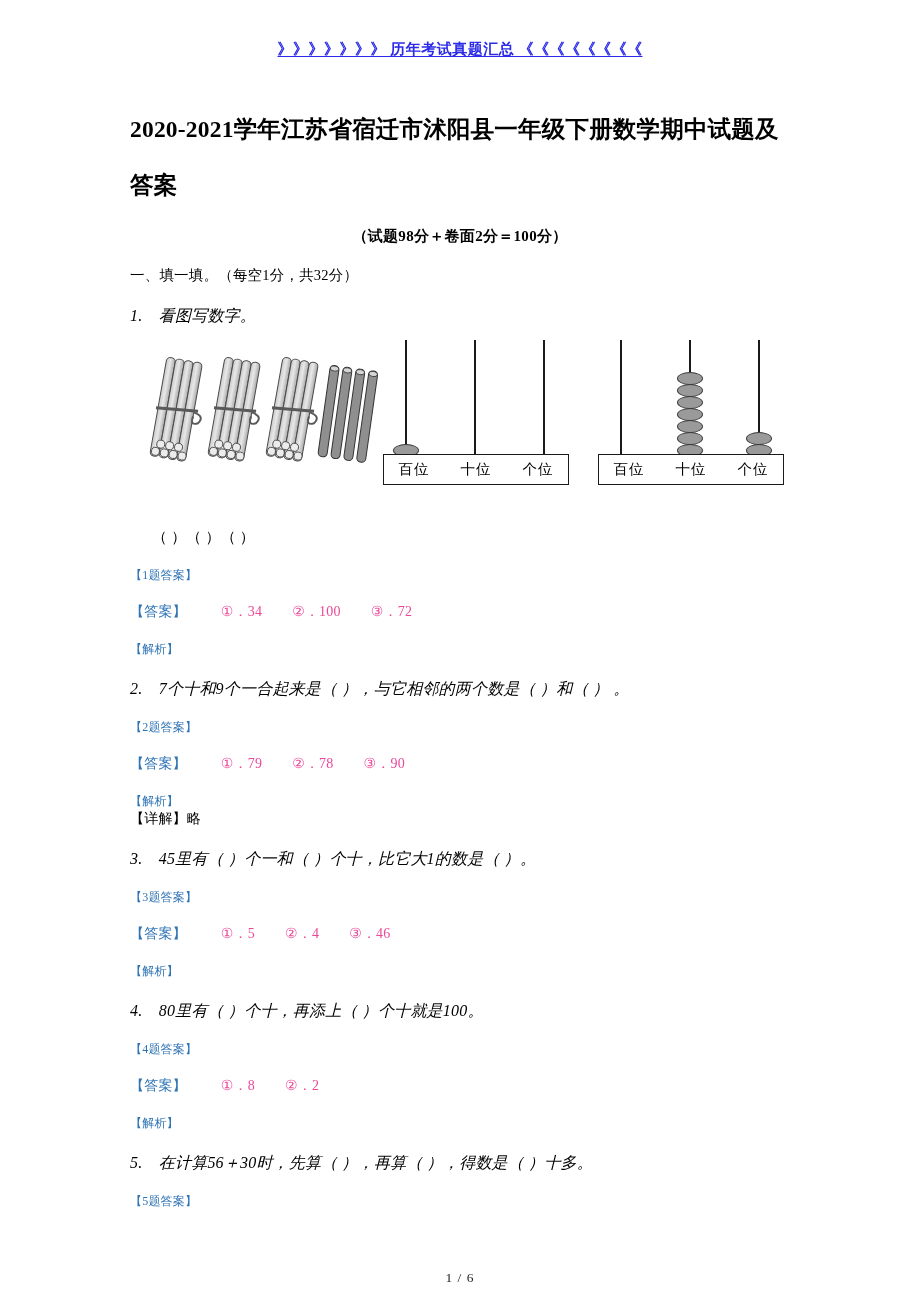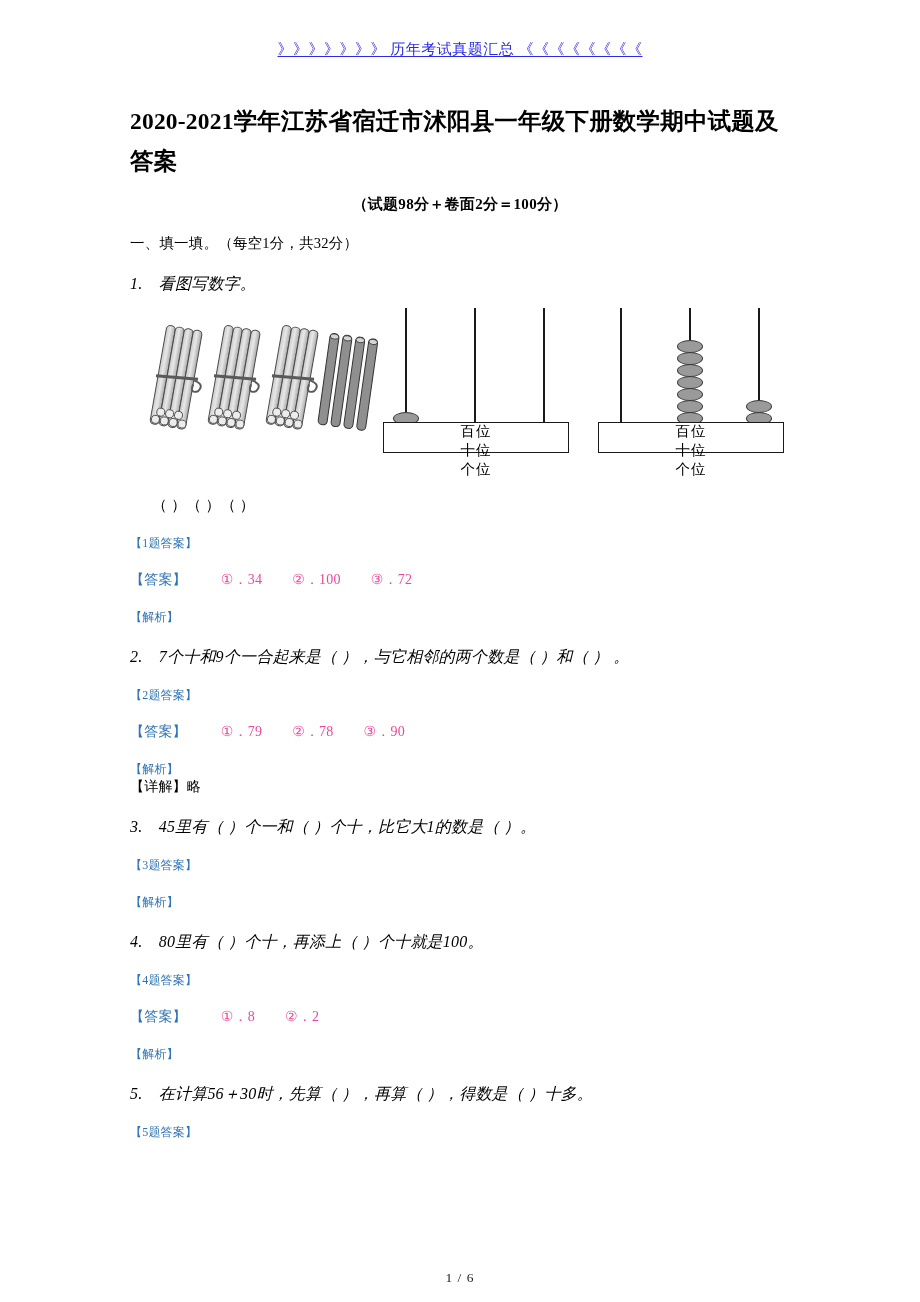--- a/index.html
+++ b/index.html
@@ -29,29 +29,29 @@
     padding-top: 40px;
     font-size: 15px;
     color: #2a2ae8;
     letter-spacing: 0.5px;
   }
   .header-link .hl {
     color: #2a2ae8;
     text-decoration: underline;
     text-underline-offset: 2px;
     font-family: "Liberation Serif", serif;
-    font-weight: 400;
+    font-weight: 700;
   }
 
   
   .doc-title {
     margin-top: 42px;
     font-size: 23.5px;
     font-weight: bold;
-    line-height: 40px;
+    line-height: 56px;
     letter-spacing: 0.2px;
     text-align: left;
     font-family: "Liberation Serif", "DejaVu Serif", serif;
   }
   .subtitle {
     margin-top: 14px;
     text-align: center;
     font-size: 15px;
     letter-spacing: 0.3px;
     font-weight: bold;
@@ -148,21 +148,20 @@
   .abacus .base-labels {
     position: absolute;
     left: 0; top: 118px;
     width: 100%; height: 31px;
     display: flex;
     align-items: center;
     justify-content: space-around;
     font-size: 14.5px;
     font-family: "Liberation Sans", "DejaVu Sans", sans-serif;
     letter-spacing: 1px;
-    flex-direction: column;
   }
   .bead {
     position: absolute;
     width: 26px;
     height: 13px;
     border-radius: 50%;
     background: #9a9a9a;
     border: 1.4px solid #3a3a3a;
     box-sizing: border-box;
   }
@@ -333,20 +332,23 @@
   <div class="detail-row">
     <span>【详解】</span><span>略</span>
   </div>
 
   <div class="q-line">
     <span>3.</span>
     <span style="display:inline-block;width:8px"></span>
     <span>45里有（        ）个一和（        ）个十，比它大1的数是（        ）。</span>
   </div>
   <div class="ans-label">【3题答案】</div>
+  <div class="ans-row">
+    <span class="tag">【答案】</span><span class="vals"><span class="val">①．5</span><span class="val">②．4</span><span class="val">③．46</span></span>
+  </div>
   <div class="ans-label">【解析】</div>
 
   <div class="q-line">
     <span>4.</span>
     <span style="display:inline-block;width:8px"></span>
     <span>80里有（        ）个十，再添上（        ）个十就是100。</span>
   </div>
   <div class="ans-label">【4题答案】</div>
   <div class="ans-row">
     <span class="tag">【答案】</span><span class="vals"><span class="val">①．8</span><span class="val">②．2</span></span>

